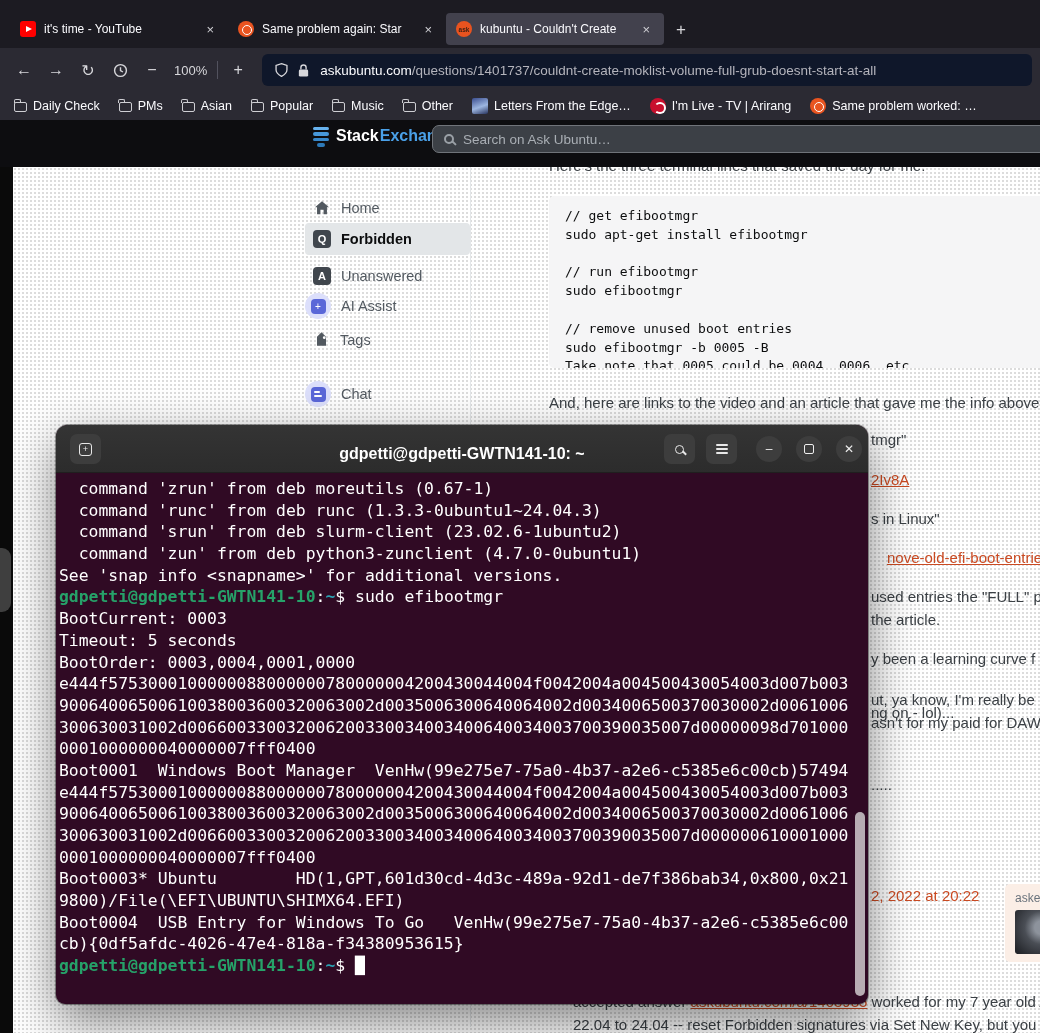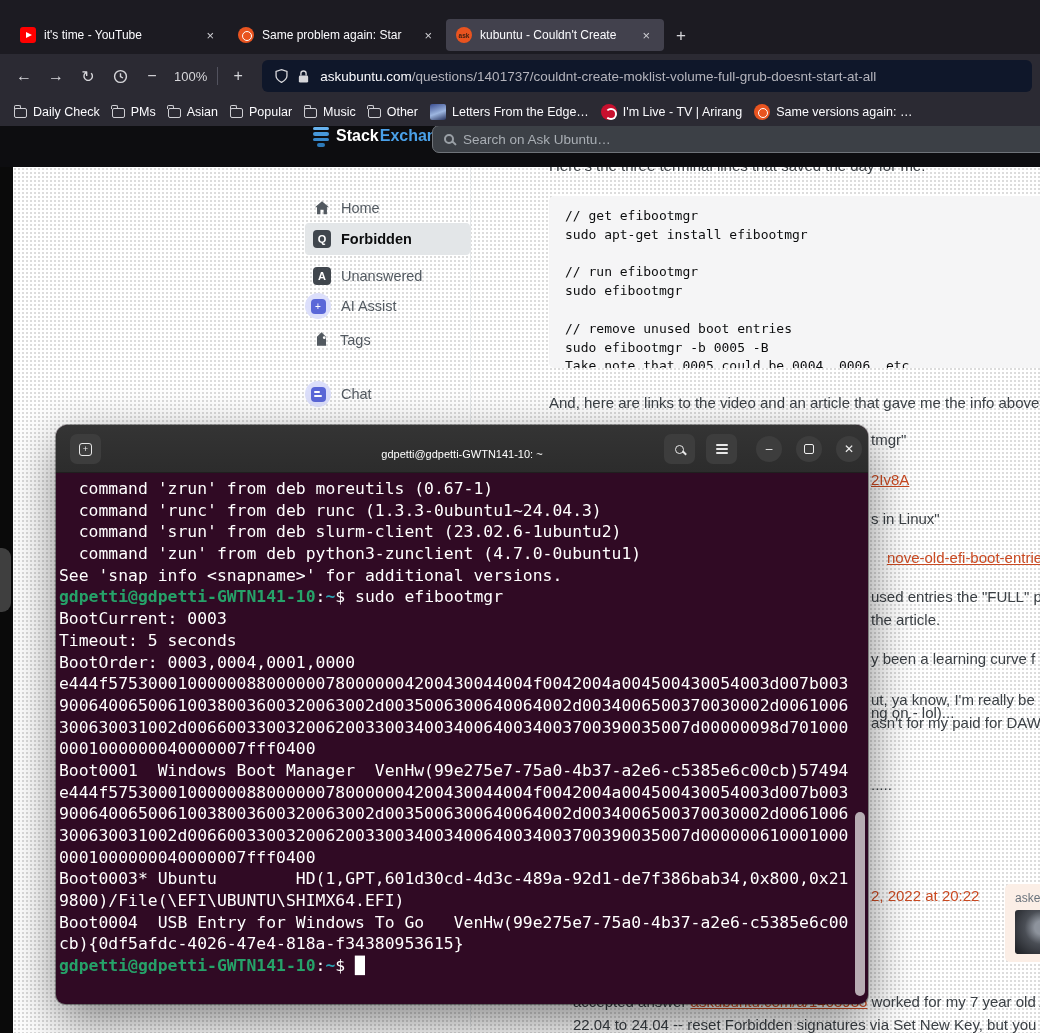--- a/index.html
+++ b/index.html
@@ -1,21 +1,21 @@
 <!DOCTYPE html>
 <html><head>
 <meta charset="utf-8">
 <style>
   * { box-sizing: border-box; margin: 0; padding: 0; }
   html,body { width:1040px; height:1033px; overflow:hidden; }
   body { position:relative; background:#fff; font-family:"Liberation Sans", sans-serif; }
 
   
   .chrome { position:absolute; top:0; left:0; width:1040px; z-index:40; }
-  .tabstrip { height:54px; background:#1c1b22; display:flex; align-items:flex-end; padding-left:10px; }
+  .tabstrip { height:48px; background:#1c1b22; display:flex; align-items:flex-end; padding-left:10px; }
   .tab { height:32px; margin-bottom:3px; display:flex; align-items:center; padding:0 10px; border-radius:4px;
          color:#fbfbfe; font-size:12px; width:218px; flex:none; }
   .tab.active { background:#42414d; }
   .tab .title { flex:1; white-space:nowrap; overflow:hidden; margin-left:8px; }
   .tab .close { color:#cfcfd4; font-size:13px; margin-left:6px; padding:2px 4px; }
   .newtab { color:#d7d7db; font-size:17px; padding:4px 12px 8px; }
   .fav { width:16px; height:16px; flex:none; position:relative; }
   .fav-yt { background:#f00; border-radius:3px; }
   .fav-yt::after { content:""; position:absolute; left:6px; top:4.5px; border-left:6px solid #fff; border-top:3.5px solid transparent; border-bottom:3.5px solid transparent; }
   .fav-ubuntu { background:#e95420; border-radius:50%; }
@@ -23,21 +23,21 @@
   .fav-ask { background:#e9531f; border-radius:50%; color:#3d1f12; font-size:6.5px; font-weight:bold; display:flex; align-items:center; justify-content:center; }
 
   .toolbar { height:44px; background:#2b2a33; display:flex; align-items:center; padding:0 8px; }
   .navbtn { width:32px; height:30px; display:flex; align-items:center; justify-content:center; color:#d7d7db; font-size:16px; flex:none; }
   .zoomlvl { color:#d7d7db; font-size:13px; padding:0 6px; flex:none; }
   .sep-v { width:1px; height:18px; background:#52525e; margin:0 4px; flex:none; }
   .urlbar { flex:1; height:32px; background:#0f172a; border-radius:6px; display:flex; align-items:center; padding:0 12px; margin-left:8px; overflow:hidden; }
   .url { font-size:13.5px; color:#b4b4bc; white-space:nowrap; margin-left:10px; }
   .url b { color:#fbfbfe; font-weight:normal; }
 
-  .bookmarksbar { height:28px; background:#2b2a33; display:flex; align-items:center; padding:0 14px; gap:12px; overflow:hidden; }
+  .bookmarksbar { height:28px; background:#2b2a33; display:flex; align-items:center; padding:0 14px; gap:19px; overflow:hidden; }
   .bookmark { display:flex; align-items:center; gap:6px; color:#fbfbfe; font-size:12.5px; white-space:nowrap; flex:none; }
   .folder { width:13px; height:10px; border:1.4px solid #cfcfd4; border-radius:2px; position:relative; margin-top:2px; }
   .folder::before { content:""; position:absolute; top:-3.6px; left:-1.4px; width:5px; height:2.4px; border:1.4px solid #cfcfd4; border-bottom:none; border-radius:2px 2px 0 0; }
   .fav-img { background:linear-gradient(160deg,#3a4d8f,#9db6e0 55%,#27335e); border-radius:2px; }
   .fav-arirang { background:#c8102e; border-radius:50%; }
   .fav-arirang::after { content:""; position:absolute; left:4px; top:4px; width:8px; height:8px; border:2px solid #fff; border-radius:50%; border-left-color:transparent; }
 
   
   .se-header { position:absolute; top:110px; left:0; width:1040px; height:57px; background:#0d0d10; z-index:35; }
   .se-logo { position:absolute; left:313px; top:17px; display:flex; align-items:flex-start; gap:7px; }
@@ -87,21 +87,21 @@
   .comment2 { position:absolute; left:560px; top:849px; width:470px; font-size:15px; color:#3b4045; white-space:nowrap; }
 
   
   .left-strip { position:absolute; left:0; top:110px; width:13px; height:923px; background:#0a0a0a; z-index:30; }
   .left-handle { position:absolute; left:-9px; top:548px; width:20px; height:64px; border-radius:9px; background:#3f3f3f; z-index:31; }
 
   
   .terminal { position:absolute; left:56px; top:425px; width:812px; height:579px; z-index:20; border-radius:12px 12px 9px 9px;
               overflow:hidden; background:#300a24; box-shadow:0 16px 48px rgba(0,0,0,.5), 0 0 0 1px rgba(0,0,0,.35); }
   .term-titlebar { position:relative; height:48px; background:linear-gradient(#343434,#2c2c2c); border-bottom:1px solid #201f1f; }
-  .term-title { position:absolute; inset:0; display:flex; align-items:center; justify-content:center; color:#fff; font-weight:normal; font-size:11px;margin-top:10px; }
+  .term-title { position:absolute; inset:0; display:flex; align-items:center; justify-content:center; color:#fff; font-weight:bold; font-size:16px;margin-top:10px; }
   .tb-btn { position:absolute; top:9px; width:31px; height:30px; background:#3d3d3d; border-radius:7px; display:flex; align-items:center; justify-content:center; }
   .tb-circle { position:absolute; top:11px; width:26px; height:26px; background:#3d3d3d; border-radius:50%; display:flex; align-items:center; justify-content:center; color:#eee; font-size:12px; }
   .nt-ic { width:13px; height:13px; border:1.5px solid #e8e8e8; border-radius:3px; color:#e8e8e8; font-size:9px; line-height:10px; text-align:center; }
   .mag-w { width:9px; height:9px; border:1.8px solid #e8e8e8; border-radius:50%; position:relative; }
   .mag-w::after { content:""; position:absolute; width:5px; height:1.8px; background:#e8e8e8; transform:rotate(45deg); right:-4px; bottom:-1px; }
   .burger { display:flex; flex-direction:column; gap:2.6px; }
   .burger i { display:block; width:12px; height:1.6px; background:#e8e8e8; border-radius:1px; }
   .max-ic { width:10px; height:10px; border:1.5px solid #eee; border-radius:2px; }
 
   .term-body { position:relative; padding:5px 0 0 3px; }
@@ -343,16 +343,16 @@
     <span class="bookmark">
         <span class="fav fav-img"></span>
         <span>Letters From the Edge…</span>
       </span>
     <span class="bookmark">
         <span class="fav fav-arirang"></span>
         <span>I'm Live - TV | Arirang</span>
       </span>
     <span class="bookmark">
         <span class="fav fav-ubuntu"></span>
-        <span>Same versions again: …</span>
+        <span>Same problem worked: …</span>
       </span>
   </div>
 </div>
 
 </body></html>

